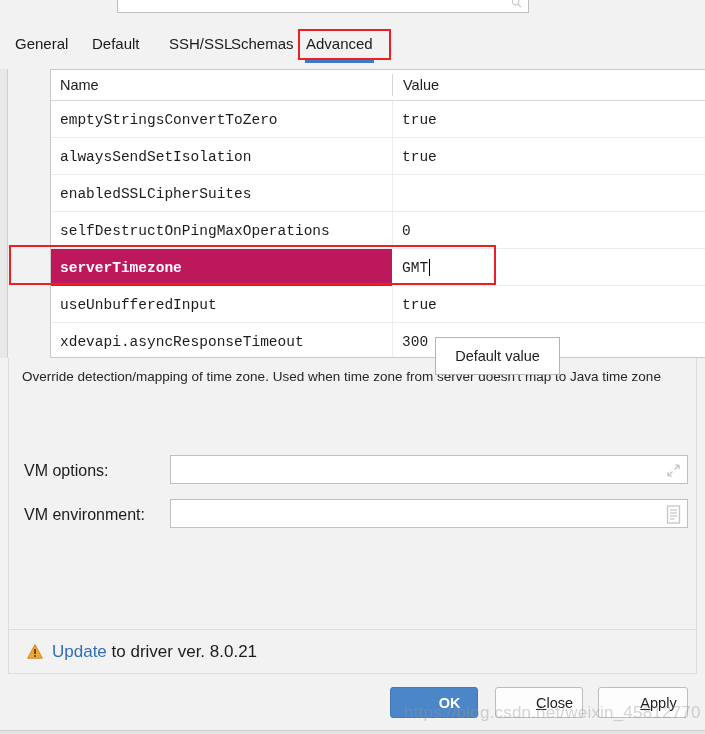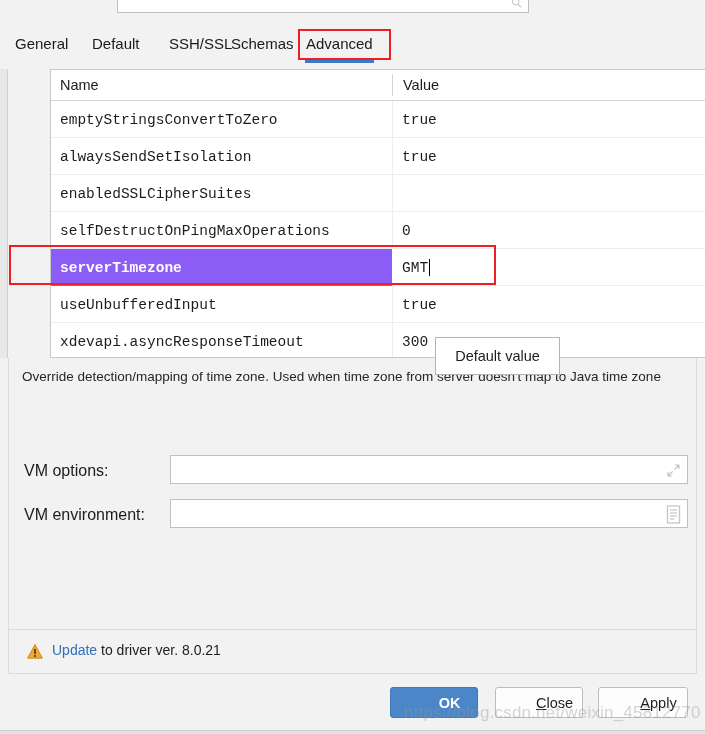--- a/index.html
+++ b/index.html
@@ -102,21 +102,21 @@
     display: flex; align-items: center;
     padding-left: 9px;
     font-size: 14.5px; color: #1c1c1c;
     white-space: nowrap;
   }
   .row .vdiv {
     position: absolute; left: 341px; top: 0;
     width: 1px; height: 37px; background: #ededed;
   }
   .row.selected .cell-name {
-    background: #8b5cf6;
+    background: #be185d;
     color: #ffffff;
     font-weight: bold;
   }
   .row.selected .vdiv { background: transparent; }
   .caret {
     display: inline-block;
     width: 1px; height: 17px;
     background: #000;
     margin-left: 1px;
     vertical-align: -3px;
@@ -205,21 +205,21 @@
     border-left: 1px solid #dcdcdc;
     border-right: 1px solid #dcdcdc;
     border-bottom: 1px solid #dcdcdc;
   }
   .warn-icon {
     position: absolute; left: 18px; top: 14px;
     width: 16px; height: 15px;
   }
   .update-text {
     position: absolute; left: 43px; top: 12px;
-    font-size: 14px; color: #1c1c1c;
+    font-size: 17px; color: #1c1c1c;
     white-space: nowrap;
   }
   .update-link {
     color: #2f6fbb;
     cursor: pointer;
   }
 
   
   .btnbar {
     position: absolute; left: 0; top: 674px;

